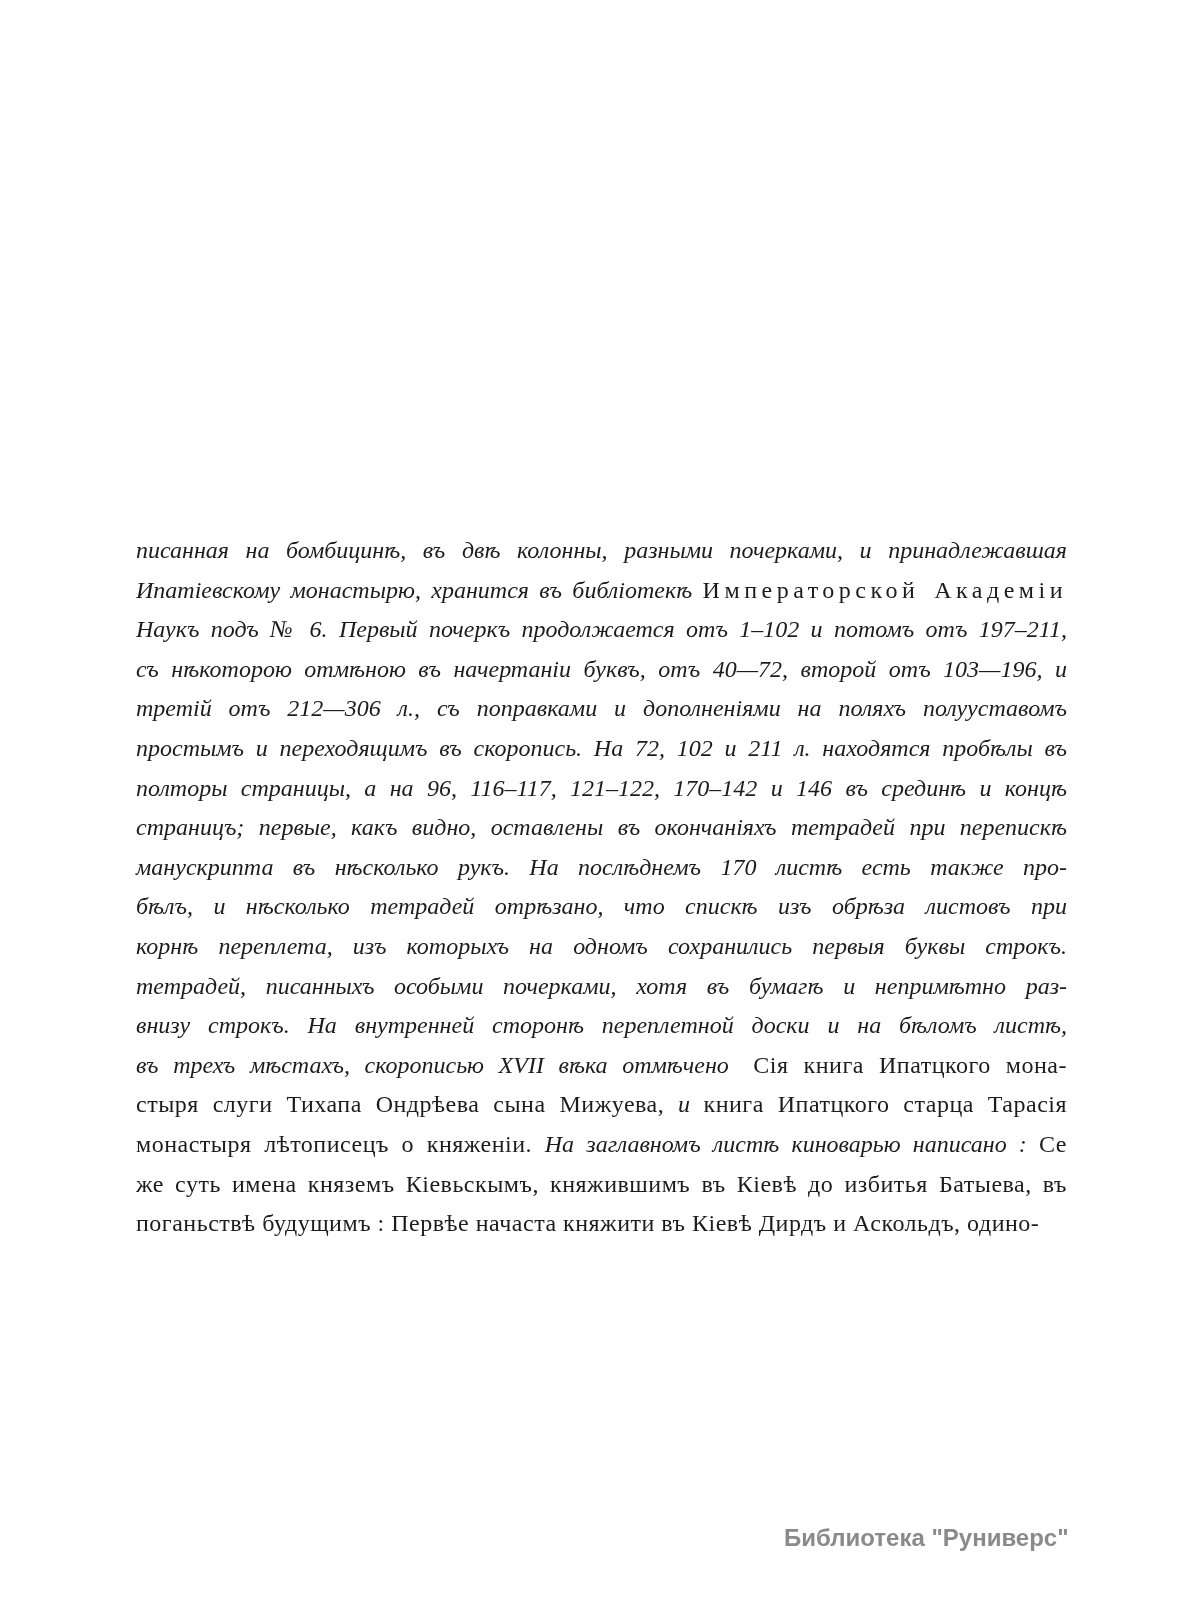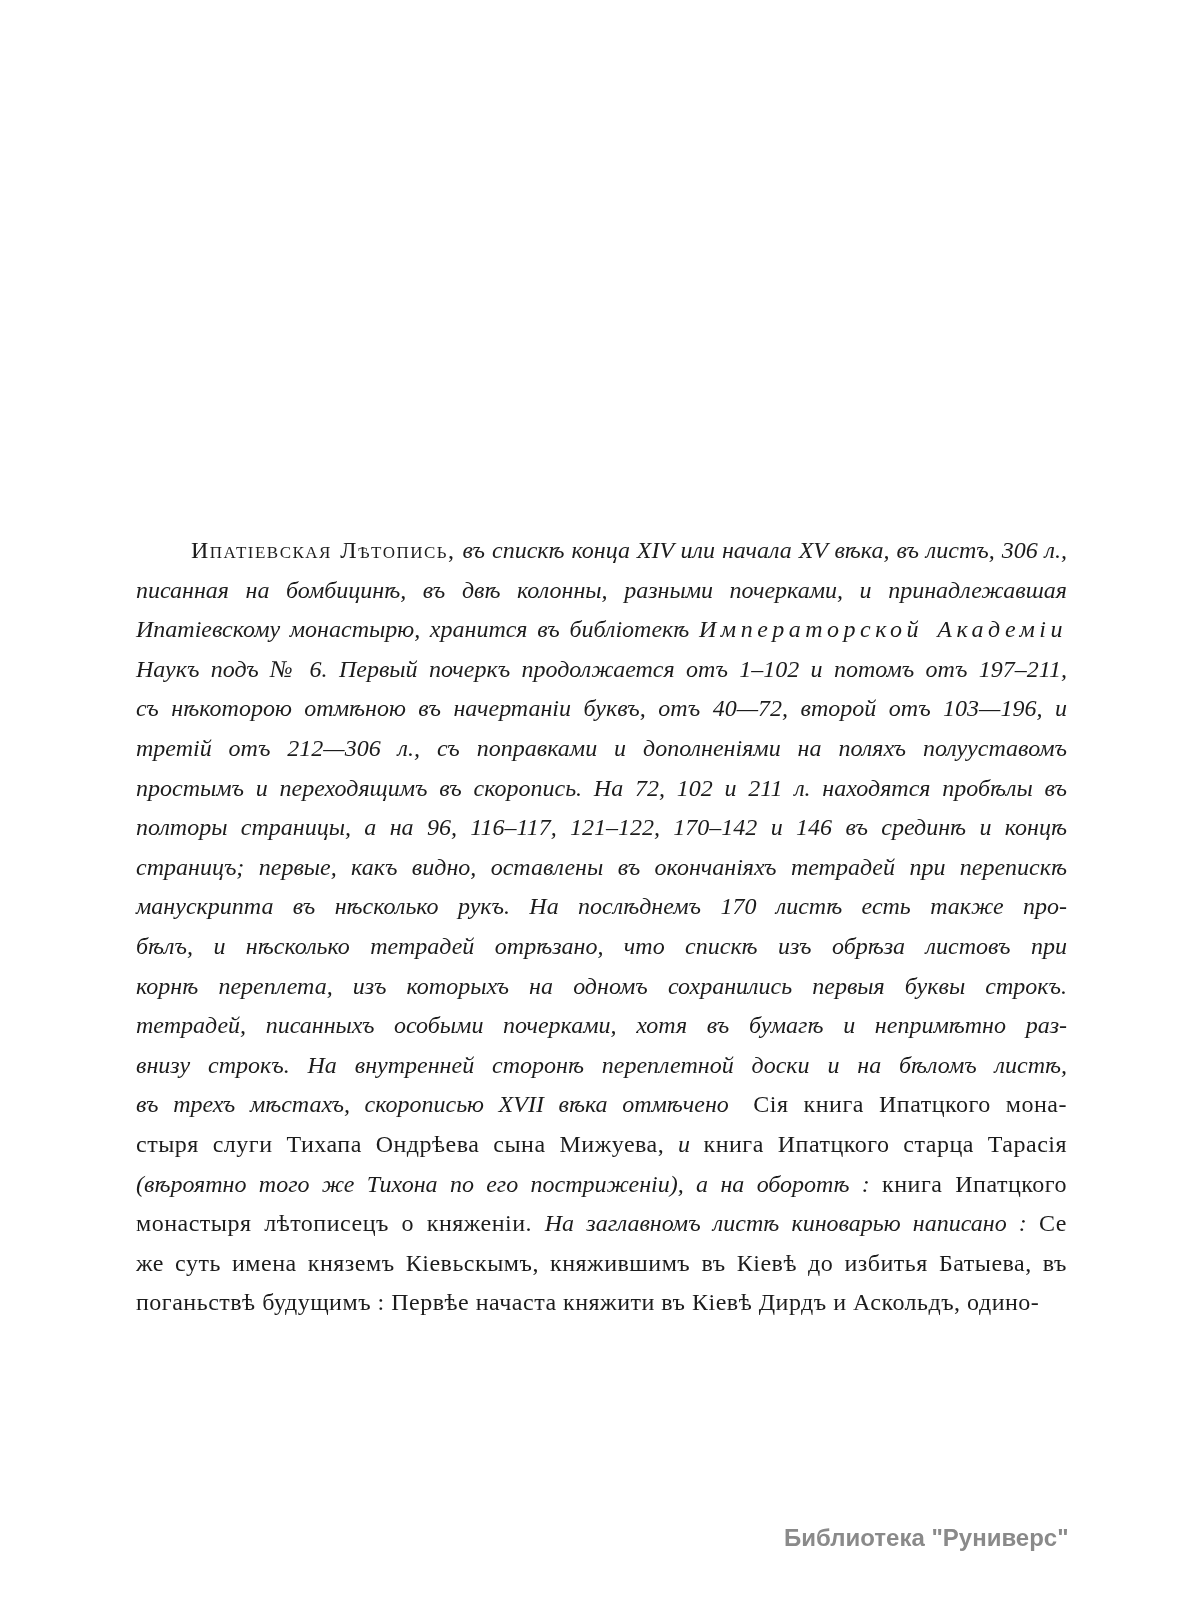--- a/index.html
+++ b/index.html
@@ -46,55 +46,52 @@
     font-style: normal;
     letter-spacing: 0.5px;
     margin-top: 8px;
   }
   .seg-smallcaps {
     font-style: normal;
     font-variant: small-caps;
     letter-spacing: 1.5px;
   }
   .seg-spaced {
-    font-style: italic;
     letter-spacing: 4.5px;
     margin-top: 32px;
   }
   .watermark {
     position: absolute;
     left: 784px;
     top: 1524px;
     font-family: "Liberation Sans", sans-serif;
     font-weight: 700;
     font-size: 24px;
     color: #8a8a8a;
     white-space: nowrap;
   }
 </style>
 </head>
 <body>
 
 <div class="page">
   <div class="text-block" style="color: rgb(28, 28, 28);">
-      <div class="line indent"><span class="seg-smallcaps">Ипатіевская Лѣтопись,</span><span class="seg-italic"> въ спискѣ конца XIV или начала XV вѣка, въ листъ, 306 л.,</span></div>
       <div class="line"><span class="seg-italic">писанная на бомбицинѣ, въ двѣ колонны, разными почерками, и принадлежавшая</span></div>
       <div class="line"><span class="seg-italic">Ипатіевскому монастырю, хранится въ библіотекѣ </span><span class="seg-spaced">Императорской Академіи</span></div>
       <div class="line"><span class="seg-italic">Наукъ подъ № 6. Первый почеркъ продолжается отъ 1–102 и потомъ отъ 197–211,</span></div>
       <div class="line"><span class="seg-italic">съ нѣкоторою отмѣною въ начертаніи буквъ, отъ 40—72, второй отъ 103—196, и</span></div>
       <div class="line"><span class="seg-italic">третій отъ 212—306 л., съ поправками и дополненіями на поляхъ полууставомъ</span></div>
       <div class="line"><span class="seg-italic">простымъ и переходящимъ въ скоропись. На 72, 102 и 211 л. находятся пробѣлы въ</span></div>
       <div class="line"><span class="seg-italic">полторы страницы, а на 96, 116–117, 121–122, 170–142 и 146 въ срединѣ и концѣ</span></div>
       <div class="line"><span class="seg-italic">страницъ; первые, какъ видно, оставлены въ окончаніяхъ тетрадей при перепискѣ</span></div>
       <div class="line"><span class="seg-italic">манускрипта въ нѣсколько рукъ. На послѣднемъ 170 листѣ есть также про-</span></div>
       <div class="line"><span class="seg-italic">бѣлъ, и нѣсколько тетрадей отрѣзано, что спискѣ изъ обрѣза листовъ при</span></div>
       <div class="line"><span class="seg-italic">корнѣ переплета, изъ которыхъ на одномъ сохранились первыя буквы строкъ.</span></div>
       <div class="line"><span class="seg-italic">тетрадей, писанныхъ особыми почерками, хотя въ бумагѣ и непримѣтно раз-</span></div>
       <div class="line"><span class="seg-italic">внизу строкъ. На внутренней сторонѣ переплетной доски и на бѣломъ листѣ,</span></div>
       <div class="line"><span class="seg-italic">въ трехъ мѣстахъ, скорописью XVII вѣка отмѣчено</span><span class="seg-roman"> Сія книга Ипатцкого мона-</span></div>
       <div class="line"><span class="seg-roman">стыря слуги Тихапа Ондрѣева сына Мижуева, </span><span class="seg-italic">и </span><span class="seg-roman">книга Ипатцкого старца Тарасія</span></div>
-      <div class="line"><span class="seg-italic">(вѣроятно того же Тихона по его постриженіи), а на оборотѣ : </span><span class="seg-roman">книга Ипатцкого</span></div>
       <div class="line"><span class="seg-roman">монастыря лѣтописецъ о княженіи. </span><span class="seg-italic">На заглавномъ листѣ киноварью написано : </span><span class="seg-roman">Се</span></div>
       <div class="line"><span class="seg-roman">же суть имена княземъ Кіевьскымъ, княжившимъ въ Кіевѣ до избитья Батыева, въ</span></div>
       <div class="line left"><span class="seg-roman">поганьствѣ будущимъ : Первѣе начаста княжити въ Кіевѣ Дирдъ и Аскольдъ, одино-</span></div>
     </div>
   <div class="watermark" style="color: rgb(138, 138, 138);">Библиотека "Руниверс"</div>
 </div>
 
 </body></html>

